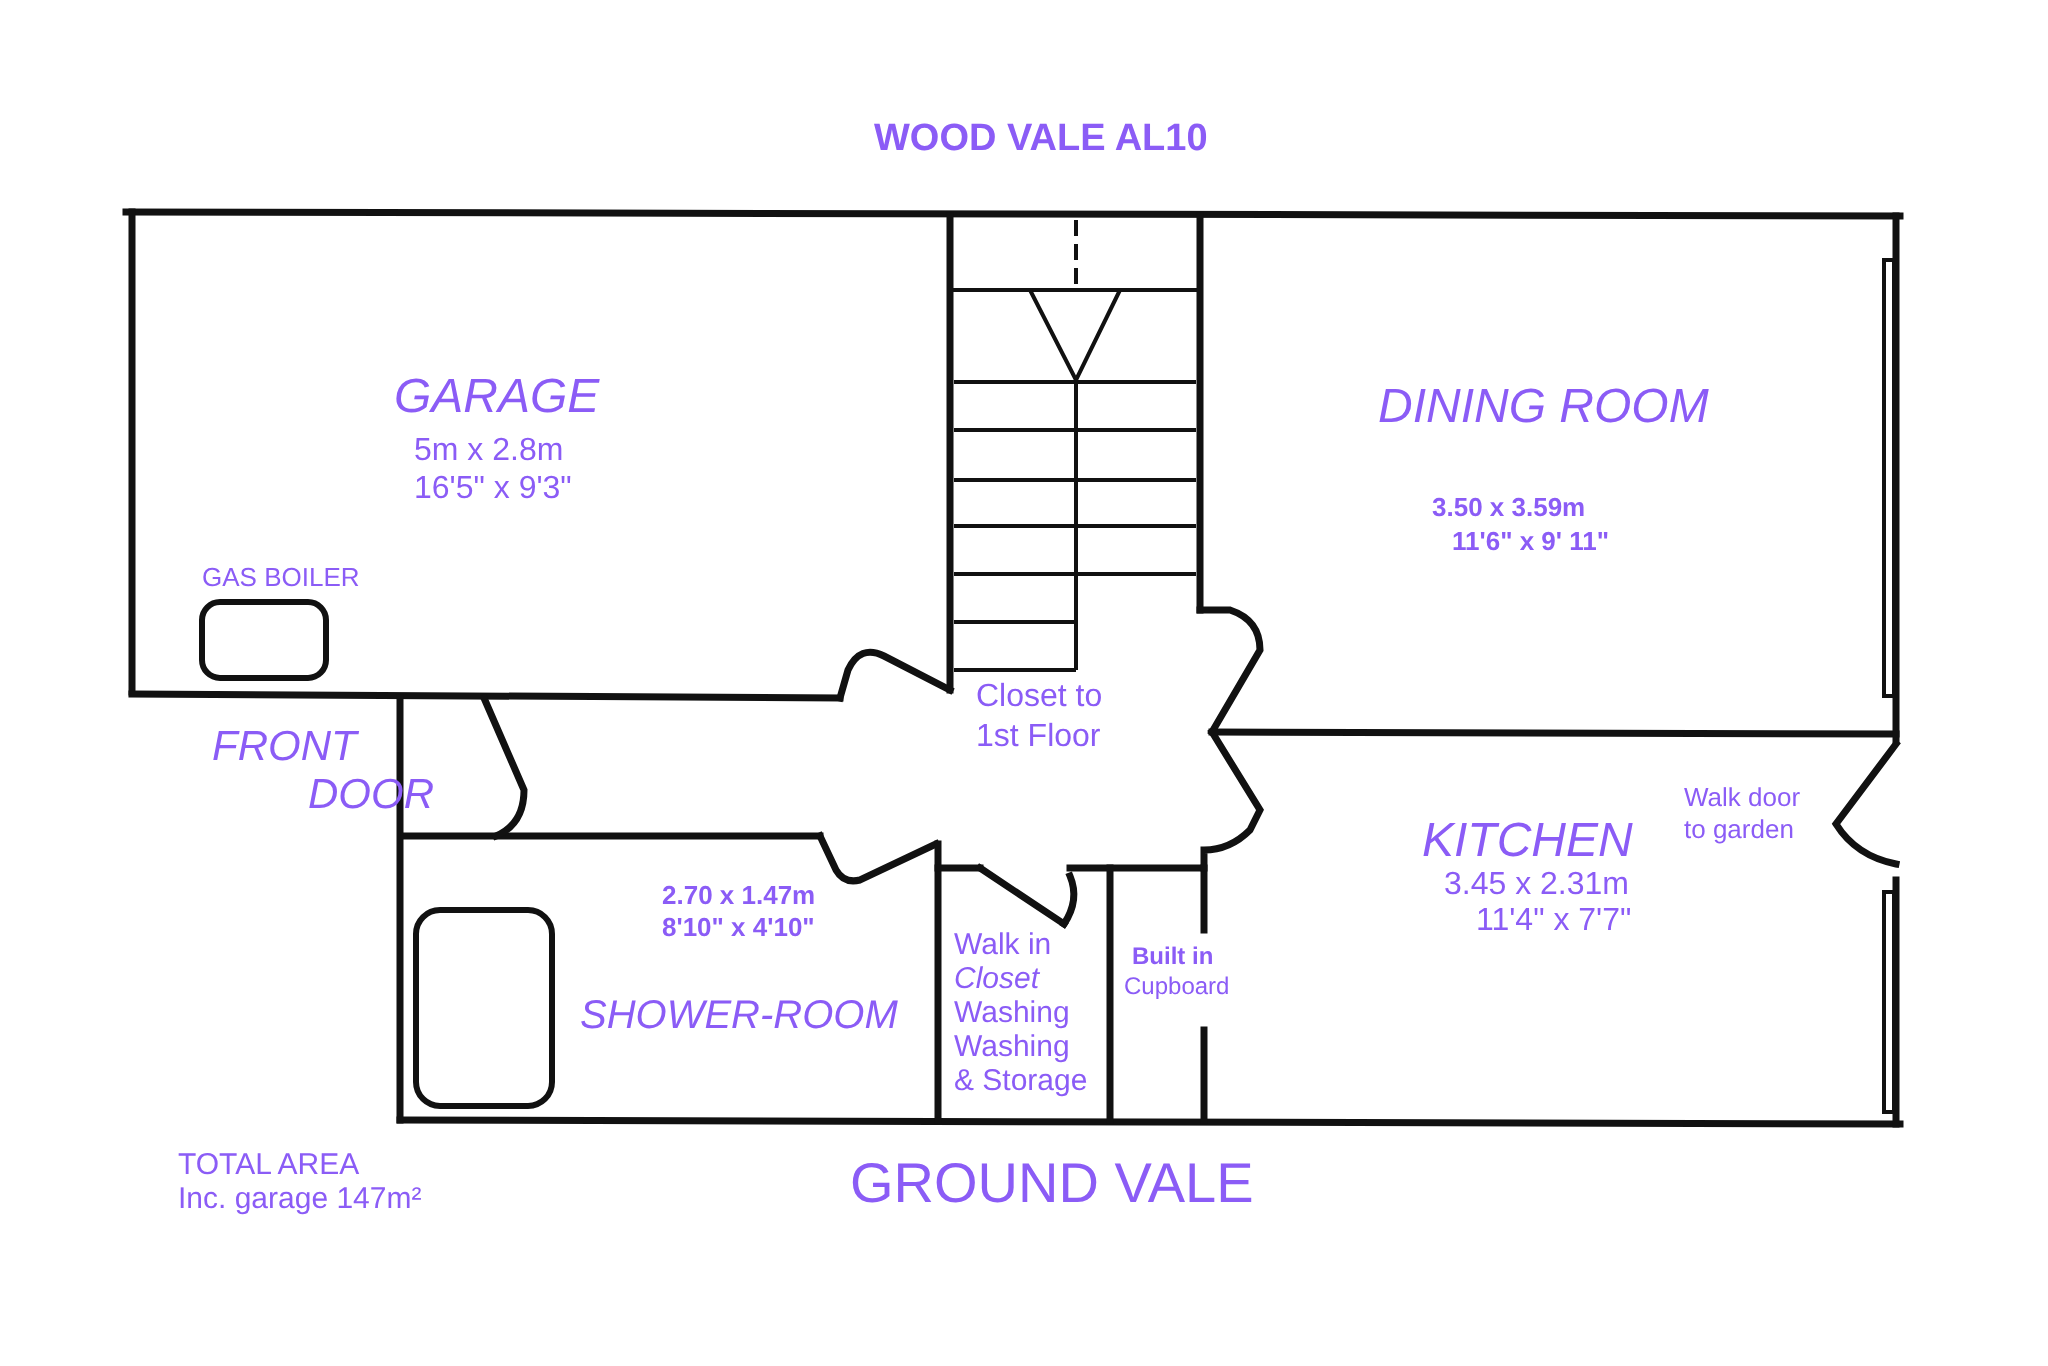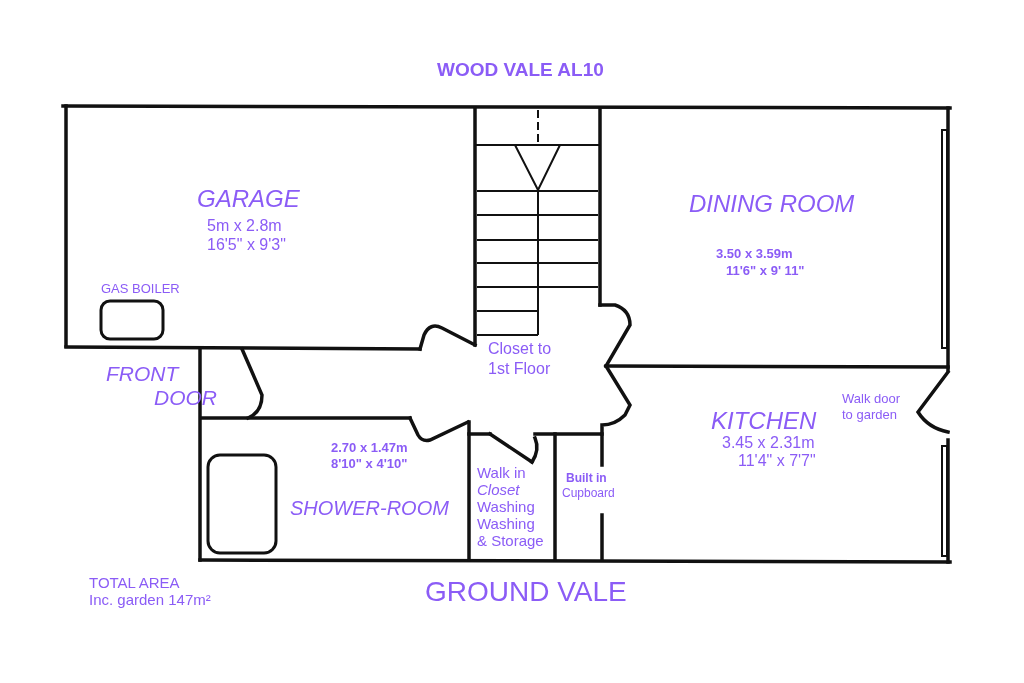--- a/index.html
+++ b/index.html
@@ -109,14 +109,14 @@
 <div class="lbl note" style="left:477px; top:464px; font-size:15px;">Walk in</div>
 <div class="lbl note" style="left:477px; top:481px; font-size:15px;font-style:italic;">Closet</div>
 <div class="lbl note" style="left:477px; top:498px; font-size:15px;">Washing</div>
 <div class="lbl note" style="left:477px; top:515px; font-size:15px;">Washing</div>
 <div class="lbl note" style="left:477px; top:532px; font-size:15px;">&amp; Storage</div>
 
 <div class="lbl small" style="left:566px; top:472px; font-weight:bold; font-size:12px;">Built in</div>
 <div class="lbl small" style="left:562px; top:487px; font-size:12px;text-align:center;">Cupboard</div>
 
 <div class="lbl" style="left:89px; top:575px; font-size:15px;">TOTAL AREA</div>
-<div class="lbl" style="left:89px; top:592px; font-size:15px;">Inc. garden 147m²</div>
+<div class="lbl" style="left:89px; top:592px; font-size:15px;">Inc. garage 147m²</div>
 <div class="lbl" style="left:425px; top:577px; font-size:28px;">GROUND VALE</div>
 
 </body></html>

